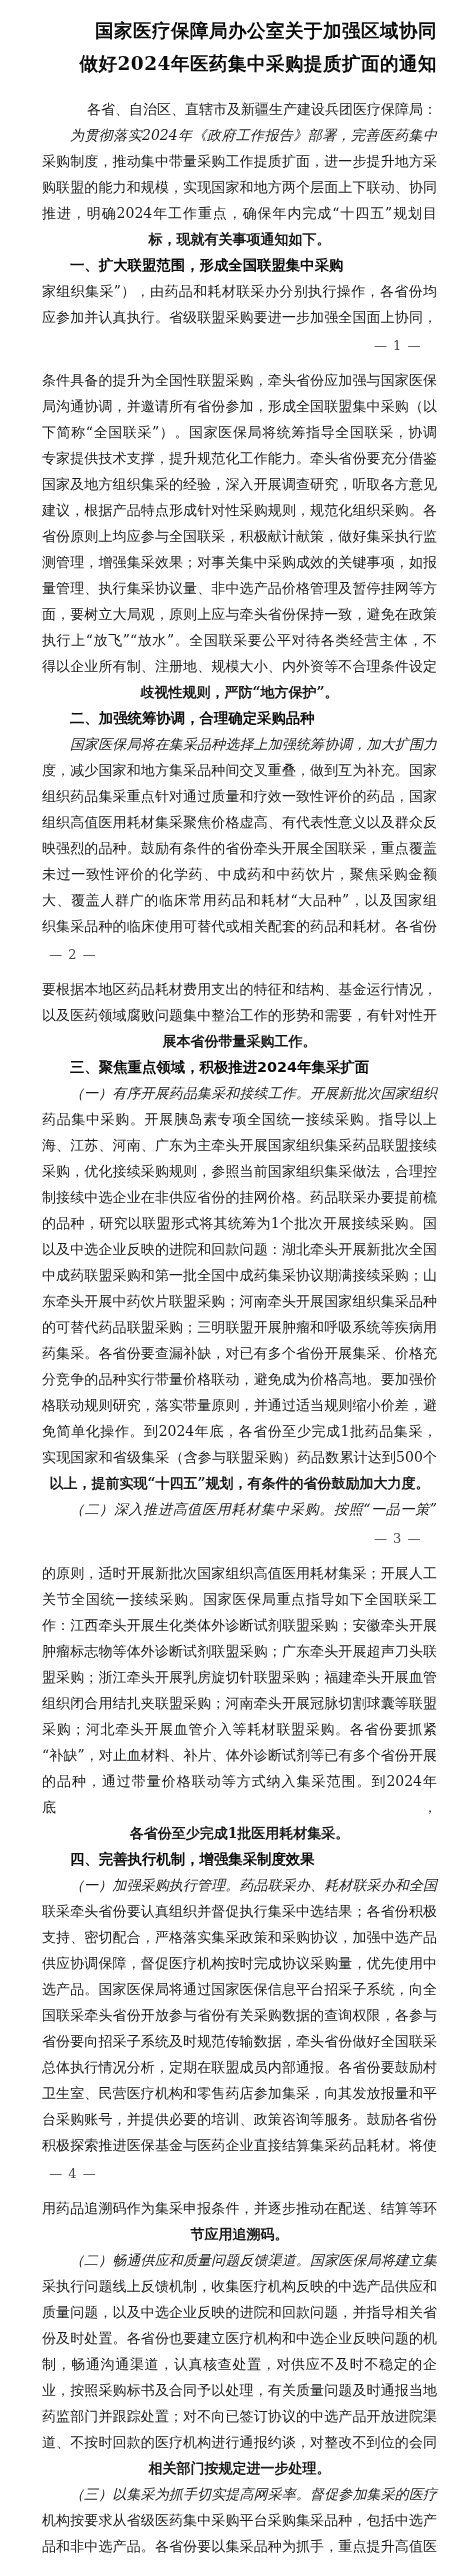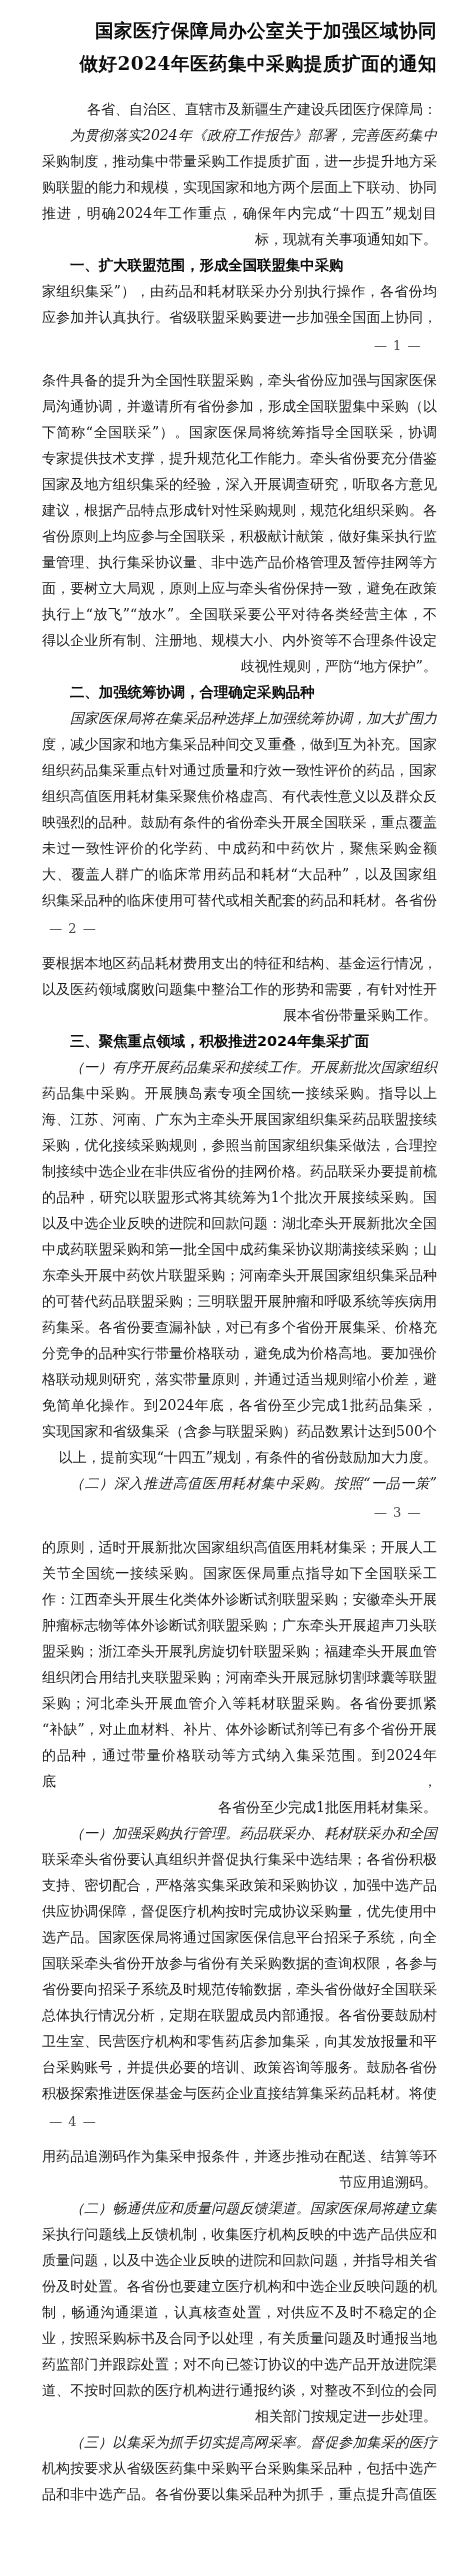--- a/index.html
+++ b/index.html
@@ -41,21 +41,21 @@
   .p-start {
     text-indent: 28px;
     text-align: justify;
     text-align-last: justify;
     font-style: italic;
   }
   .p-mid {
     text-align: justify;
     text-align-last: justify;
   }
-  .p-end { text-align: right; }
+  .p-end { text-align: center; font-weight: bold; }
   .heading {
     font-family: "DejaVu Sans", "Liberation Sans", sans-serif;
     font-weight: bold;
     font-size: 14.4px;
     line-height: 26px;
     text-indent: 28px;
     color: #0d0d0d;
   }
   .page-right, .page-left {
     font-size: 13px;
@@ -90,20 +90,21 @@
       <div class="line p-mid">家组织集采”），由药品和耗材联采办分别执行操作，各省份均</div>
       <div class="line p-mid">应参加并认真执行。省级联盟采购要进一步加强全国面上协同，</div>
       <div class="line page-right">— 1 —</div>
       <div class="line p-mid">条件具备的提升为全国性联盟采购，牵头省份应加强与国家医保</div>
       <div class="line p-mid">局沟通协调，并邀请所有省份参加，形成全国联盟集中采购（以</div>
       <div class="line p-mid">下简称“全国联采”）。国家医保局将统筹指导全国联采，协调</div>
       <div class="line p-mid">专家提供技术支撑，提升规范化工作能力。牵头省份要充分借鉴</div>
       <div class="line p-mid">国家及地方组织集采的经验，深入开展调查研究，听取各方意见</div>
       <div class="line p-mid">建议，根据产品特点形成针对性采购规则，规范化组织采购。各</div>
       <div class="line p-mid">省份原则上均应参与全国联采，积极献计献策，做好集采执行监</div>
+      <div class="line p-mid">测管理，增强集采效果；对事关集中采购成效的关键事项，如报</div>
       <div class="line p-mid">量管理、执行集采协议量、非中选产品价格管理及暂停挂网等方</div>
       <div class="line p-mid">面，要树立大局观，原则上应与牵头省份保持一致，避免在政策</div>
       <div class="line p-mid">执行上“放飞”“放水”。全国联采要公平对待各类经营主体，不</div>
       <div class="line p-mid">得以企业所有制、注册地、规模大小、内外资等不合理条件设定</div>
       <div class="line p-end">歧视性规则，严防“地方保护”。</div>
       <div class="line heading">二、加强统筹协调，合理确定采购品种</div>
       <div class="line p-start">国家医保局将在集采品种选择上加强统筹协调，加大扩围力</div>
       <div class="line p-mid">度，减少国家和地方集采品种间交叉重叠，做到互为补充。国家</div>
       <div class="line p-mid">组织药品集采重点针对通过质量和疗效一致性评价的药品，国家</div>
       <div class="line p-mid">组织高值医用耗材集采聚焦价格虚高、有代表性意义以及群众反</div>
@@ -137,20 +138,21 @@
       <div class="line p-mid">的原则，适时开展新批次国家组织高值医用耗材集采；开展人工</div>
       <div class="line p-mid">关节全国统一接续采购。国家医保局重点指导如下全国联采工</div>
       <div class="line p-mid">作：江西牵头开展生化类体外诊断试剂联盟采购；安徽牵头开展</div>
       <div class="line p-mid">肿瘤标志物等体外诊断试剂联盟采购；广东牵头开展超声刀头联</div>
       <div class="line p-mid">盟采购；浙江牵头开展乳房旋切针联盟采购；福建牵头开展血管</div>
       <div class="line p-mid">组织闭合用结扎夹联盟采购；河南牵头开展冠脉切割球囊等联盟</div>
       <div class="line p-mid">采购；河北牵头开展血管介入等耗材联盟采购。各省份要抓紧</div>
       <div class="line p-mid">“补缺”，对止血材料、补片、体外诊断试剂等已有多个省份开展</div>
       <div class="line p-mid">的品种，通过带量价格联动等方式纳入集采范围。到2024年底，</div>
       <div class="line p-end">各省份至少完成1批医用耗材集采。</div>
+      <div class="line heading">四、完善执行机制，增强集采制度效果</div>
       <div class="line p-start">（一）加强采购执行管理。药品联采办、耗材联采办和全国</div>
       <div class="line p-mid">联采牵头省份要认真组织并督促执行集采中选结果；各省份积极</div>
       <div class="line p-mid">支持、密切配合，严格落实集采政策和采购协议，加强中选产品</div>
       <div class="line p-mid">供应协调保障，督促医疗机构按时完成协议采购量，优先使用中</div>
       <div class="line p-mid">选产品。国家医保局将通过国家医保信息平台招采子系统，向全</div>
       <div class="line p-mid">国联采牵头省份开放参与省份有关采购数据的查询权限，各参与</div>
       <div class="line p-mid">省份要向招采子系统及时规范传输数据，牵头省份做好全国联采</div>
       <div class="line p-mid">总体执行情况分析，定期在联盟成员内部通报。各省份要鼓励村</div>
       <div class="line p-mid">卫生室、民营医疗机构和零售药店参加集采，向其发放报量和平</div>
       <div class="line p-mid">台采购账号，并提供必要的培训、政策咨询等服务。鼓励各省份</div>

